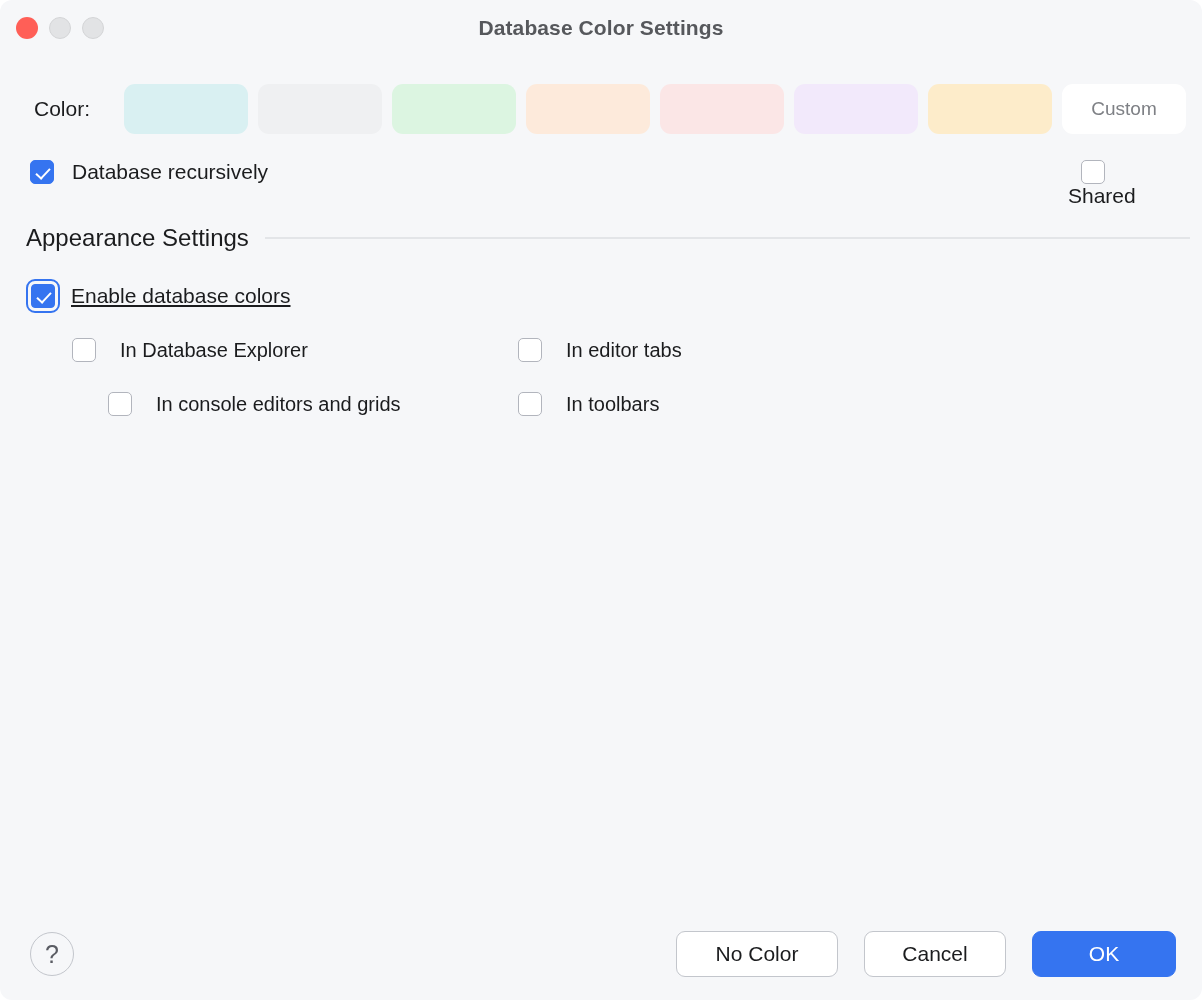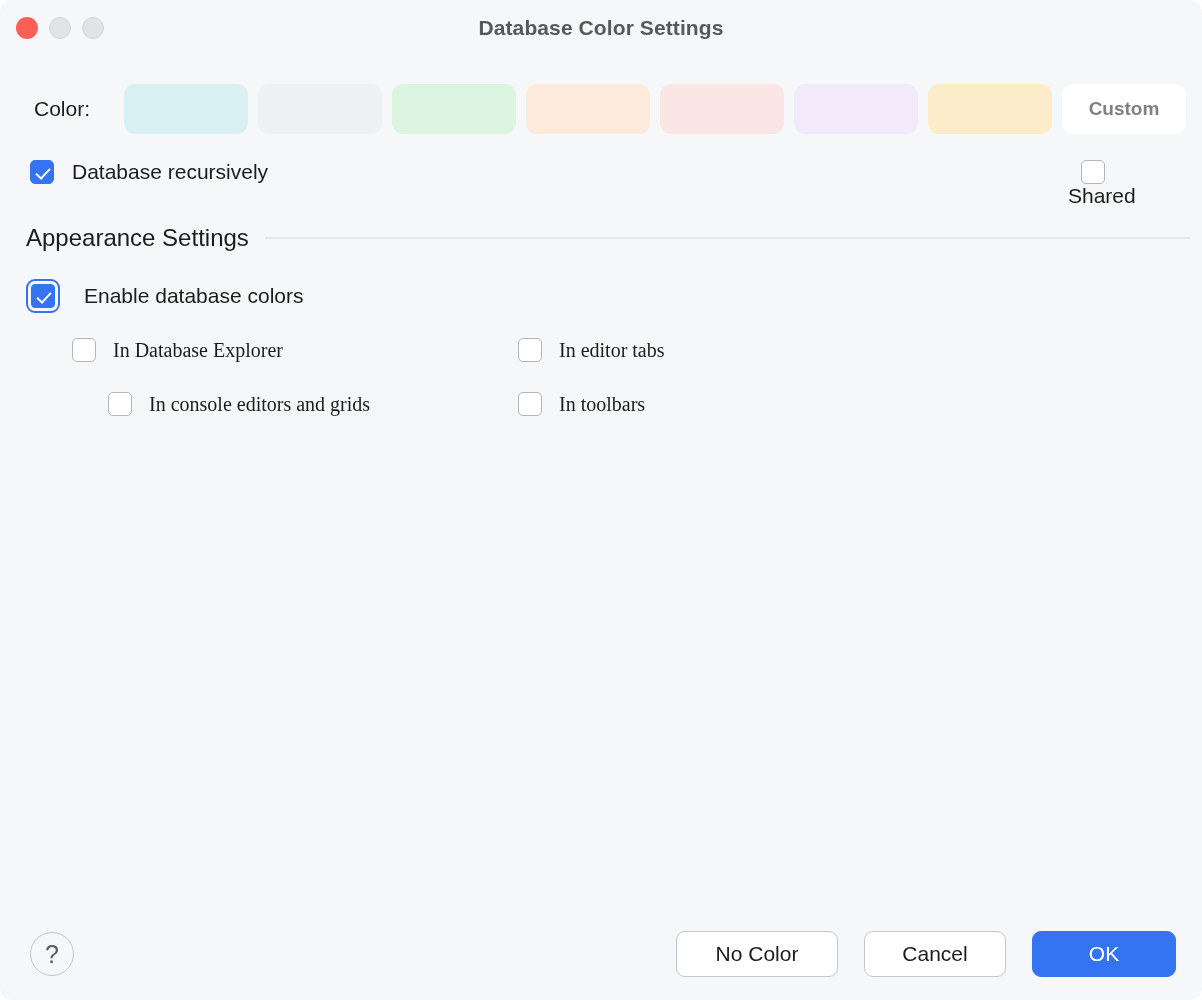--- a/index.html
+++ b/index.html
@@ -94,21 +94,21 @@
     border-radius: 11px;
     box-sizing: border-box;
     cursor: pointer;
   }
   .swatch.custom {
     background: #ffffff;
     display: flex;
     align-items: center;
     justify-content: center;
     font-size: 19px;
-    font-weight: bold;
+    font-weight: normal;
     color: #7e8085;
   }
 
   
   .cb-row {
     position: absolute;
     display: flex;
     align-items: center;
   }
   .cb {
@@ -183,28 +183,28 @@
     white-space: nowrap;
   }
   .section-rule {
     flex: 1;
     height: 2px;
     background: #e3e5e8;
     margin-left: 16px;
   }
 
   #enable-row { left: 26px; top: 279px; }
-  #enable-row .cb-label { margin-left: 24px; }
+  #enable-row .cb-label { margin-left: 11px; text-decoration: underline; }
 
   .sub-row { }
   #sub-explorer { left: 72px; top: 338px; }
   #sub-console  { left: 72px; top: 392px; padding-left: 36px; }
   #sub-tabs     { left: 518px; top: 338px; }
   #sub-toolbars { left: 518px; top: 392px; text-align: right; }
-  .sub-row .cb-label { margin-left: 17px; font-family: Liberation Serif, serif; }
+  .sub-row .cb-label { margin-left: 24px; }
 
   
   .help-btn {
     position: absolute;
     left: 30px;
     top: 932px;
     width: 44px;
     height: 44px;
     border-radius: 50%;
     border: 1.6px solid #c3c6cc;

